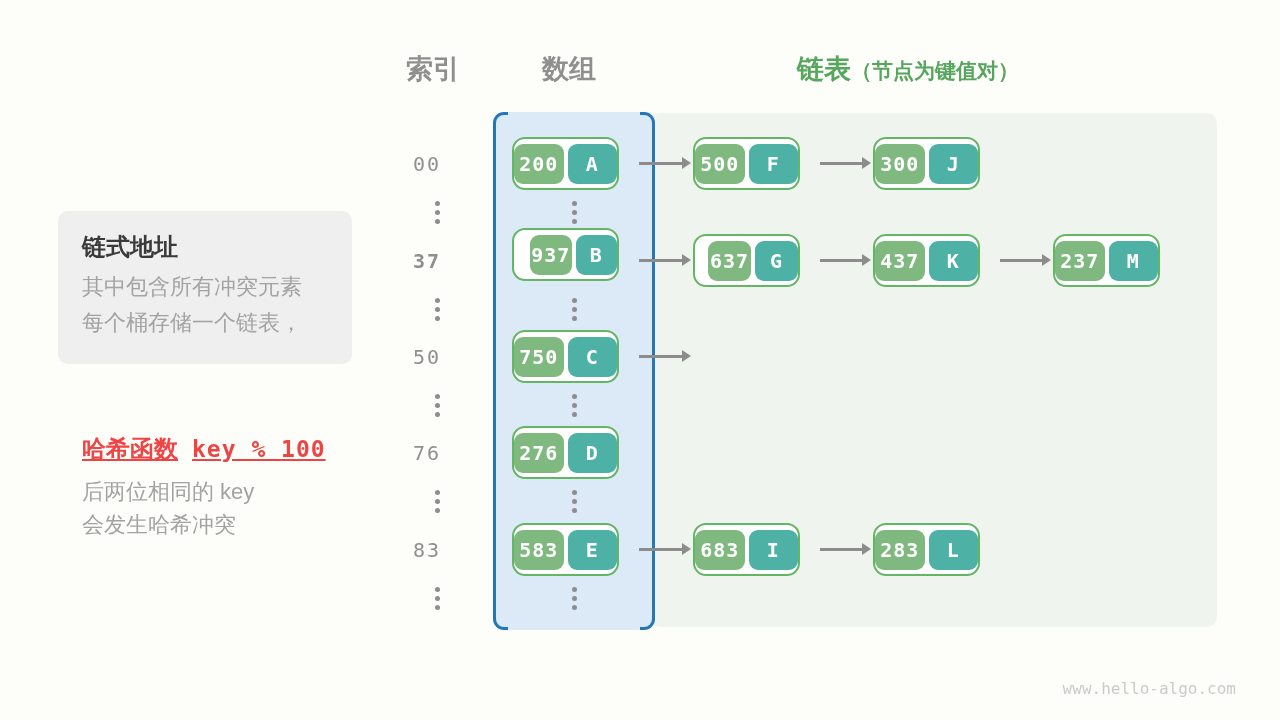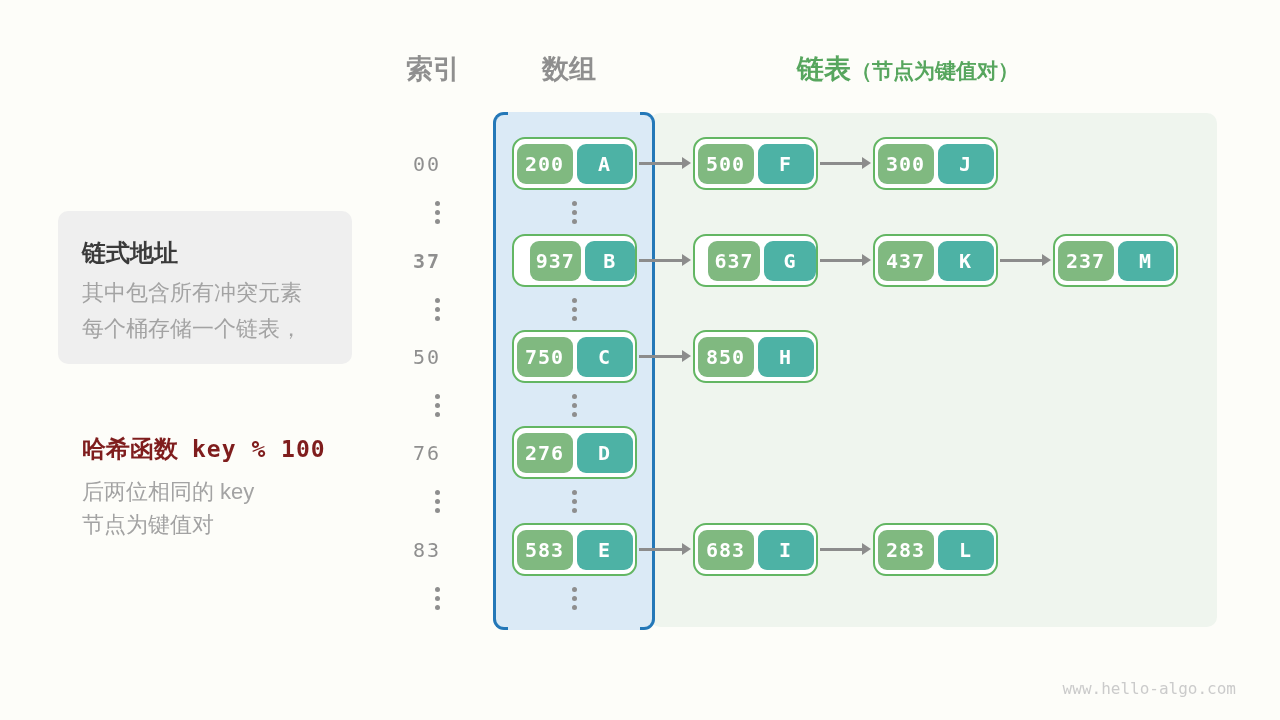--- a/index.html
+++ b/index.html
@@ -24,34 +24,34 @@
   
   .list-panel{position:absolute;left:650px;top:113px;width:567px;height:514px;background:var(--list-panel-bg);border-radius:10px;z-index:1;}
   .array-panel{position:absolute;left:493px;top:112px;width:162px;height:518px;background:var(--array-panel-bg);border-radius:11px;z-index:2;}
   .bracket{position:absolute;top:0;bottom:0;width:15px;box-sizing:border-box;}
   .bracket-left{left:0;border:3px solid var(--array-panel-border);border-right:none;border-radius:11px 0 0 11px;}
   .bracket-right{right:0;border:3px solid var(--array-panel-border);border-left:none;border-radius:0 11px 11px 0;}
 
   
   #rows{position:absolute;inset:0;z-index:3;}
   .index-label{position:absolute;left:375px;width:104px;text-align:center;font-family:"DejaVu Sans Mono",monospace;font-size:20px;line-height:34px;color:var(--index-gray);letter-spacing:2px;}
-  .node{position:absolute;width:125px;height:53px;box-sizing:border-box;background:var(--node-fill);border:2.5px solid var(--node-border-green);border-radius:13px;display:flex;align-items:center;justify-content:center;gap:4px;}
+  .node{position:absolute;width:107px;height:53px;box-sizing:border-box;background:var(--node-fill);border:2.5px solid var(--node-border-green);border-radius:13px;display:flex;align-items:center;justify-content:center;gap:4px;}
   .kv{width:56px;height:40px;border-radius:9px;color:#fff;display:flex;align-items:center;justify-content:center;font-family:"DejaVu Sans Mono",monospace;font-size:20px;font-weight:bold;letter-spacing:1px;}
   .kv-key{background:var(--key-green);}
   .kv-val{background:var(--value-teal);}
   .arrow{position:absolute;height:3px;background:var(--arrow-gray);}
   .arrow::after{content:'';position:absolute;right:-9px;top:-5px;border-left:9px solid var(--arrow-gray);border-top:6.5px solid transparent;border-bottom:6.5px solid transparent;}
   .dots{position:absolute;width:5px;}
   .dots .dot{width:5px;height:5px;border-radius:50%;background:var(--dots-gray);margin-bottom:4px;}
 
   
-  .info-box{position:absolute;left:58px;top:211px;width:294px;height:153px;box-sizing:border-box;background:var(--info-box-bg);border-radius:10px;padding:26px 24px;z-index:3;}
+  .info-box{position:absolute;left:58px;top:211px;width:294px;height:153px;box-sizing:border-box;background:var(--info-box-bg);border-radius:10px;padding:20px 24px;z-index:3;}
   .info-title{font-size:24px;font-weight:bold;color:var(--text-dark);}
   .info-line{margin-top:12px;font-size:22px;line-height:24px;color:var(--text-gray);}
-  .hash-title{position:absolute;left:82px;top:433px;font-size:24px;font-weight:bold;color:#7f1d1d;white-space:nowrap;z-index:3;}
+  .hash-title{position:absolute;left:82px;top:433px;font-size:24px;font-weight:bold;color:#ef4444;white-space:nowrap;z-index:3;text-decoration:underline;}
   .hash-title .code{font-family:"DejaVu Sans Mono",monospace;font-size:23px;font-weight:bold;margin-left:14px;letter-spacing:1px;}
   .hash-line{position:absolute;left:82px;font-size:22px;color:var(--text-gray);white-space:nowrap;z-index:3;}
   .hash-line-1{top:477px;}
   .hash-line-2{top:510px;}
 
   .watermark{position:absolute;right:44px;bottom:22px;font-family:"DejaVu Sans Mono",monospace;font-size:16px;color:var(--watermark-gray);z-index:3;margin-left:28px;}
 </style>
 </head>
 <body>
 
@@ -88,21 +88,21 @@
         <div class="dot"></div>
         <div class="dot"></div>
         <div class="dot"></div>
       </div>
       <div class="dots" style="left: 571.5px; top: 200.5px;">
         <div class="dot"></div>
         <div class="dot"></div>
         <div class="dot"></div>
       </div>
       <div class="index-label" style="top: 243.5px; font-weight: bold;">37</div>
-      <div class="node" style="left: 512px; top: 234px; padding-left: 16px;">
+      <div class="node" style="left: 512px; top: 228px; padding-left: 16px;">
         <div class="kv kv-key">937</div>
         <div class="kv kv-val">B</div>
       </div>
       <div class="node" style="left: 693px; top: 234px; padding-left: 13px;">
         <div class="kv kv-key">637</div>
         <div class="kv kv-val">G</div>
       </div>
       <div class="arrow" style="left: 639px; top: 259px; width: 43px;"></div>
       <div class="node" style="left: 873px; top: 234px;">
         <div class="kv kv-key">437</div>
@@ -121,24 +121,20 @@
       </div>
       <div class="dots" style="left: 571.5px; top: 297.5px;">
         <div class="dot"></div>
         <div class="dot"></div>
         <div class="dot"></div>
       </div>
       <div class="index-label" style="top: 339.5px;">50</div>
       <div class="node" style="left: 512px; top: 330px;">
         <div class="kv kv-key">750</div>
         <div class="kv kv-val">C</div>
-      </div>
-      <div class="node" style="left: 693px; top: 330px;">
-        <div class="kv kv-key">850</div>
-        <div class="kv kv-val">H</div>
       </div>
       <div class="arrow" style="left: 639px; top: 355px; width: 43px;"></div>
       <div class="dots" style="left: 434.5px; top: 393.5px;">
         <div class="dot"></div>
         <div class="dot"></div>
         <div class="dot"></div>
       </div>
       <div class="dots" style="left: 571.5px; top: 393.5px;">
         <div class="dot"></div>
         <div class="dot"></div>
@@ -187,17 +183,17 @@
     </div>
 
   <div class="info-box">
     <div class="info-title">链式地址</div>
     <div class="info-line">其中包含所有冲突元素</div>
     <div class="info-line">每个桶存储一个链表，</div>
   </div>
 
   <div class="hash-title"><span>哈希函数</span><span class="code">key % 100</span></div>
   <div class="hash-line hash-line-1">后两位相同的 key</div>
-  <div class="hash-line hash-line-2">节点为键值对</div>
+  <div class="hash-line hash-line-2">会发生哈希冲突</div>
 
   <div class="watermark">www.hello-algo.com</div>
 
 </div>
 
 </body></html>

